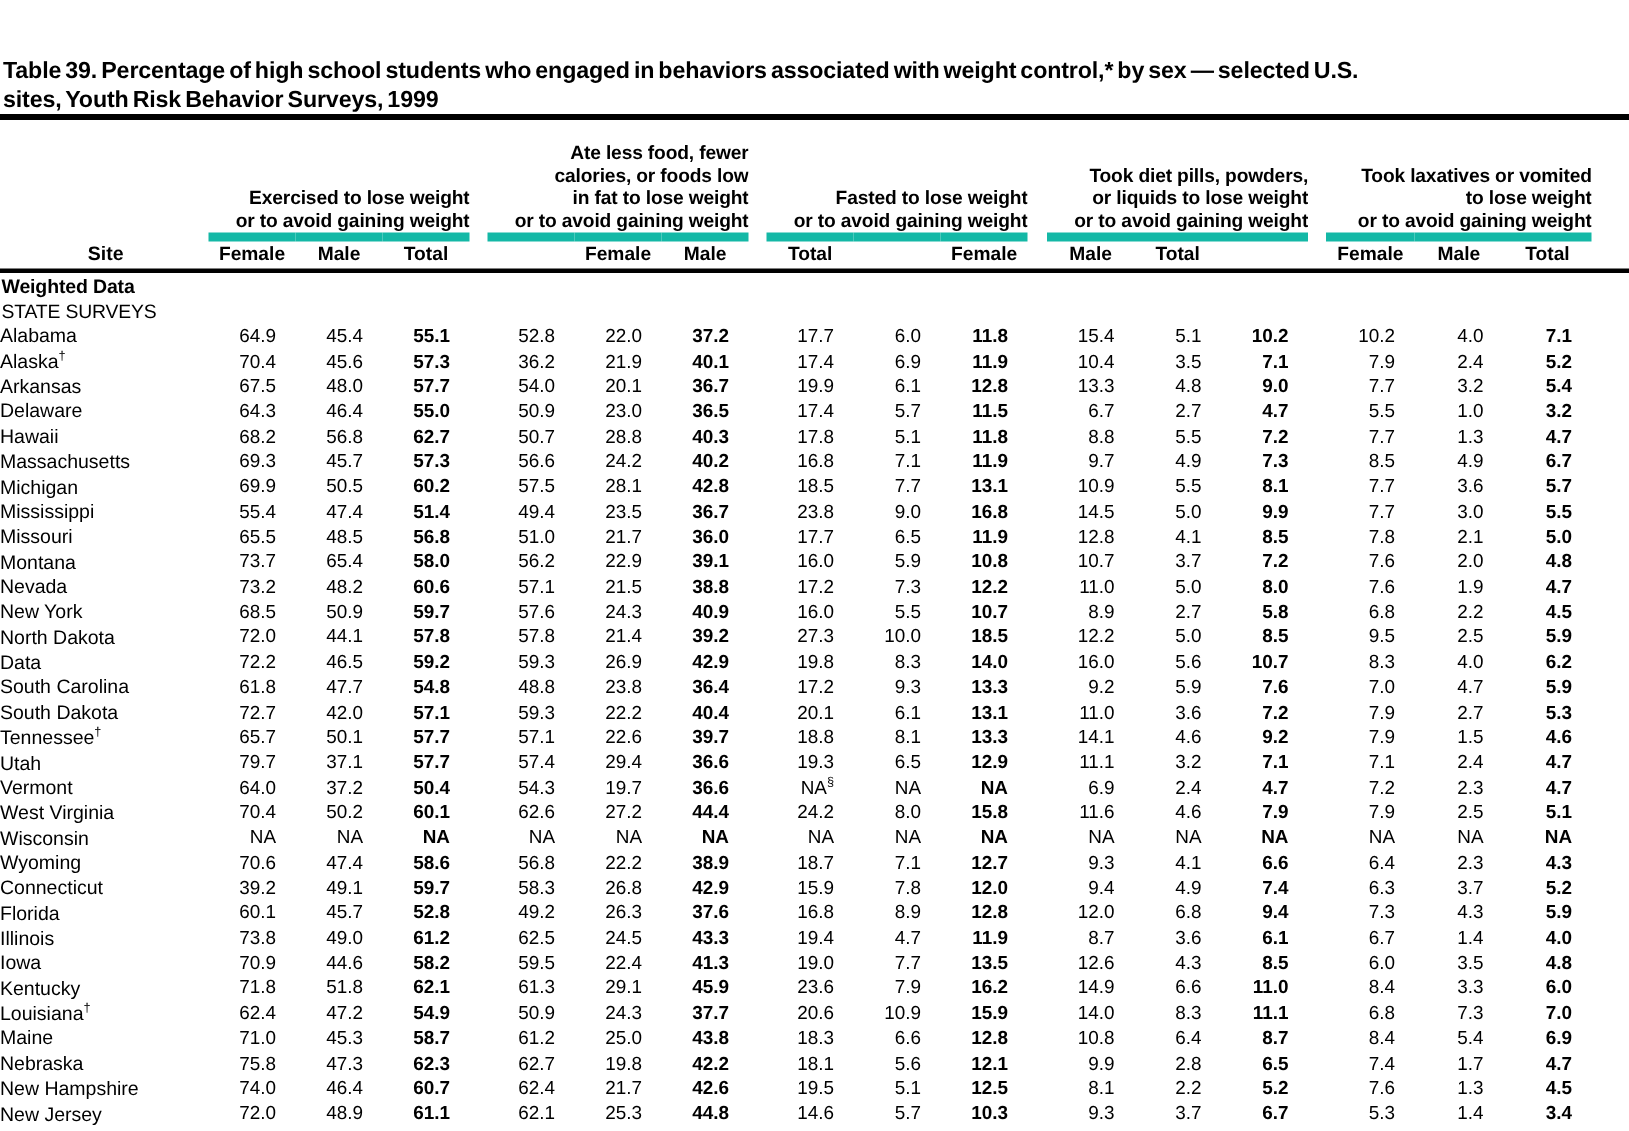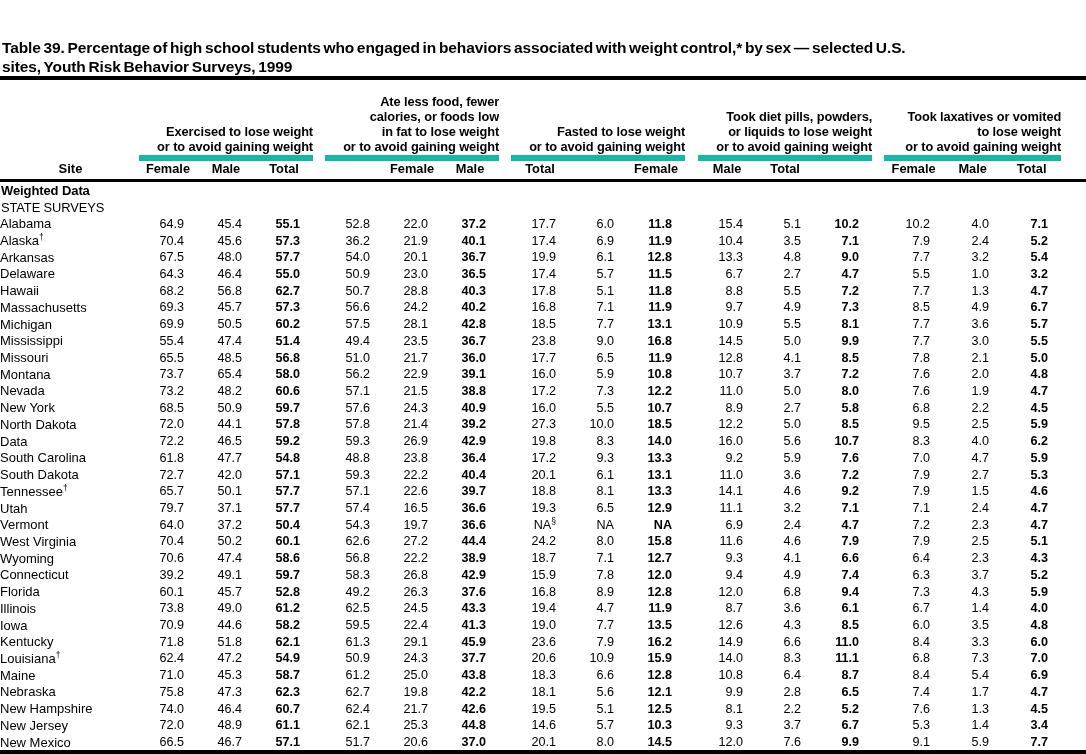--- a/index.html
+++ b/index.html
@@ -526,21 +526,21 @@
           <td class="num">1.5</td>
           <td class="num total">4.6</td>
         </tr>
         <tr>
           <td class="site">Utah</td>
           <td class="num">79.7</td>
           <td class="num">37.1</td>
           <td class="num total">57.7</td>
           <td></td>
           <td class="num">57.4</td>
-          <td class="num">16.5</td>
+          <td class="num">29.4</td>
           <td class="num total">36.6</td>
           <td></td>
           <td class="num">19.3</td>
           <td class="num">6.5</td>
           <td class="num total">12.9</td>
           <td></td>
           <td class="num">11.1</td>
           <td class="num">3.2</td>
           <td class="num total">7.1</td>
           <td></td>
@@ -584,20 +584,42 @@
           <td class="num">8.0</td>
           <td class="num total">15.8</td>
           <td></td>
           <td class="num">11.6</td>
           <td class="num">4.6</td>
           <td class="num total">7.9</td>
           <td></td>
           <td class="num">7.9</td>
           <td class="num">2.5</td>
           <td class="num total">5.1</td>
+        </tr>
+        <tr>
+          <td class="site">Wisconsin</td>
+          <td class="num">NA</td>
+          <td class="num">NA</td>
+          <td class="num total">NA</td>
+          <td></td>
+          <td class="num">NA</td>
+          <td class="num">NA</td>
+          <td class="num total">NA</td>
+          <td></td>
+          <td class="num">NA</td>
+          <td class="num">NA</td>
+          <td class="num total">NA</td>
+          <td></td>
+          <td class="num">NA</td>
+          <td class="num">NA</td>
+          <td class="num total">NA</td>
+          <td></td>
+          <td class="num">NA</td>
+          <td class="num">NA</td>
+          <td class="num total">NA</td>
         </tr>
         <tr>
           <td class="site">Wyoming</td>
           <td class="num">70.6</td>
           <td class="num">47.4</td>
           <td class="num total">58.6</td>
           <td></td>
           <td class="num">56.8</td>
           <td class="num">22.2</td>
           <td class="num total">38.9</td>

